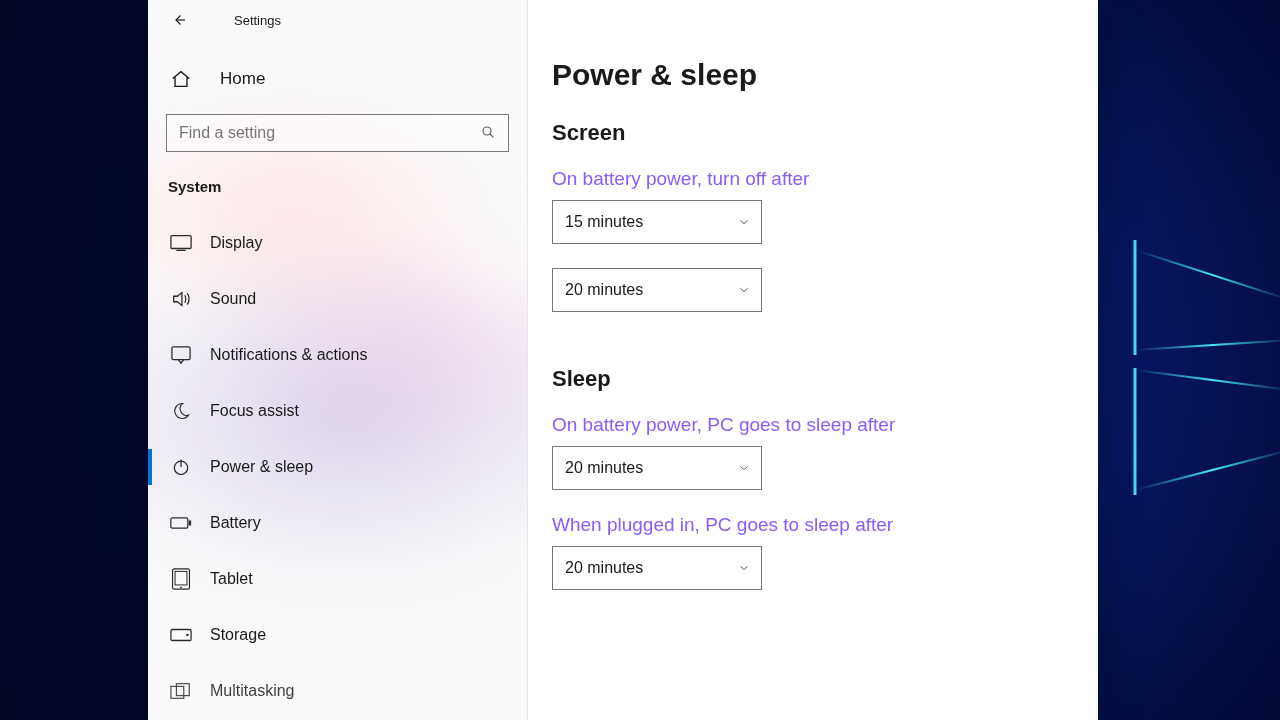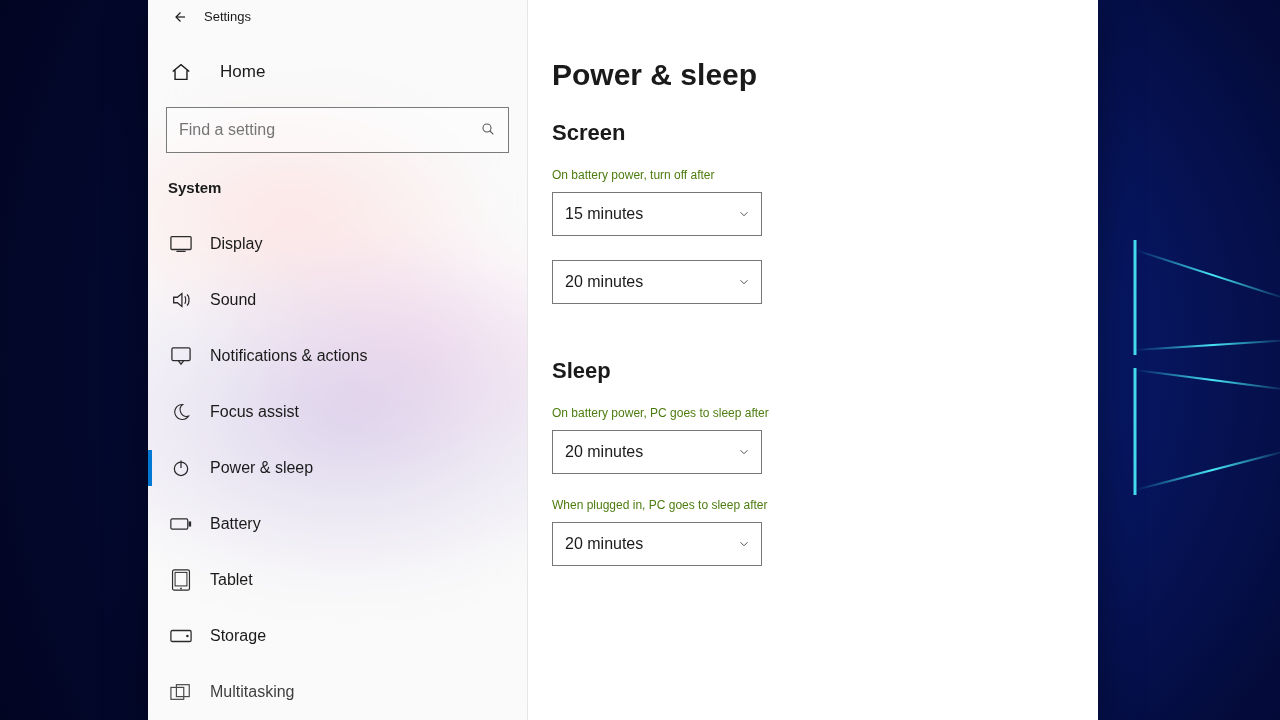--- a/index.html
+++ b/index.html
@@ -45,35 +45,35 @@
     backdrop-filter: blur(22px);
     -webkit-backdrop-filter: blur(22px);
     background: rgba(255,255,255,0.55);
   }
   .sidebar-inner { position: relative; z-index: 1; display:flex; flex-direction:column; height:100%; }
 
   .titlebar {
     height: 40px;
     display: flex; align-items: center;
     padding-left: 16px;
-    gap: 10px;
+    gap: 40px;
   }
   .back-btn { width:30px; height:30px; display:flex; align-items:center; justify-content:center; cursor:pointer; }
   .title { font-size: 13px; color:#1a1a1a; }
 
   .home-row {
     display:flex; align-items:center; gap:28px;
     padding: 28px 20px 24px 22px;
     cursor:pointer;
   }
   .home-row .lbl { font-size: 17px; color:#1a1a1a; }
 
   .search-wrap { padding: 0 18px 20px 18px; }
   .search {
-    width: 100%; height: 46px;
+    width: 100%; height: 38px;
     border: 1px solid #7a7a7a;
     background: rgba(255,255,255,0.45);
     display:flex; align-items:center;
     padding: 0 10px 0 12px;
   }
   .search input {
     flex:1; border:none; background:transparent; outline:none;
     font-size: 16px; color:#555;
   }
   .search .sicon { width:18px; height:18px; color:#555; }
@@ -102,21 +102,21 @@
 
   
   .content {
     flex:1; height:100%;
     padding: 58px 38px 0 24px;
     overflow:hidden;
   }
   .page-title { font-size: 30px; font-weight:600; color:#1a1a1a; margin-bottom: 28px; }
   .section-title { font-size: 22px; font-weight:600; color:#1a1a1a; margin-bottom: 22px; }
   .field { margin-bottom: 24px; }
-  .field-label { font-size: 12px; color:#4d7c0f; margin-bottom: 10px; }
+  .field-label { font-size: 19px; color:#8b5cf6; margin-bottom: 10px; }
   .combo {
     width: 210px; height: 44px;
     border:1px solid #777; background:#fff;
     display:flex; align-items:center; justify-content:space-between;
     padding: 0 10px 0 12px;
     cursor:pointer;
   }
   .combo .val { font-size:16px; color:#1a1a1a; }
   .section-gap { height: 30px; }
 

